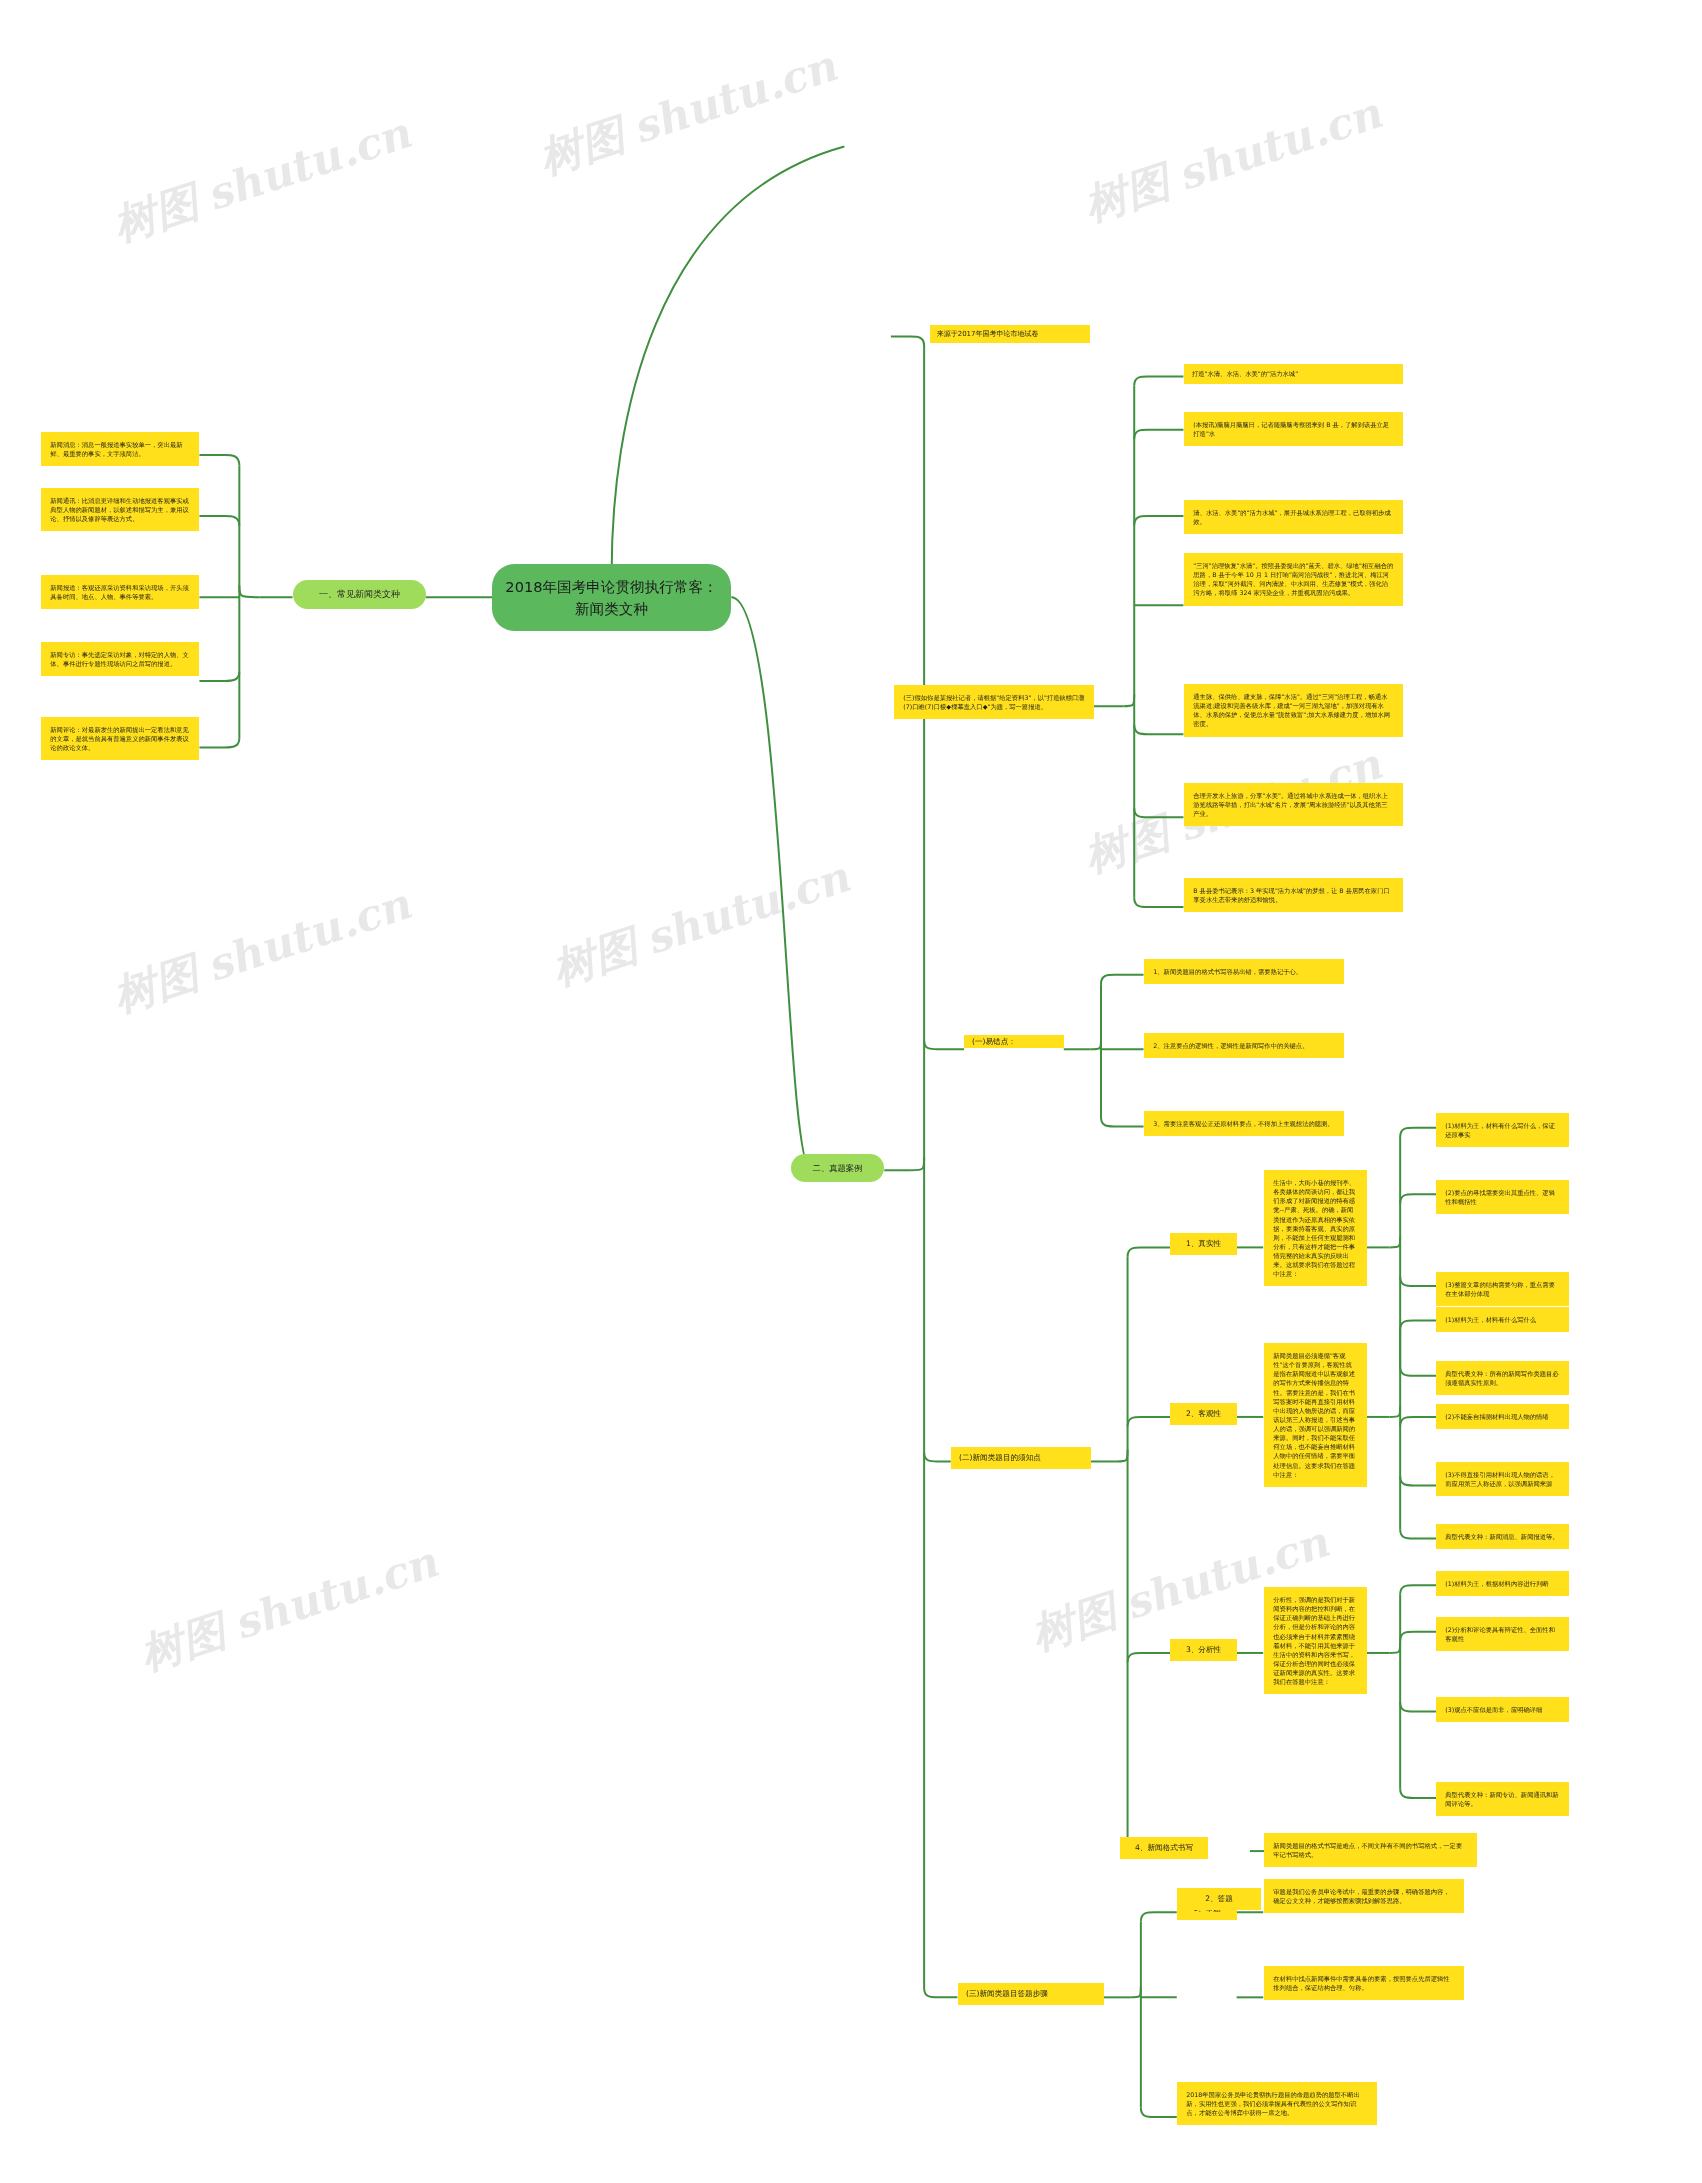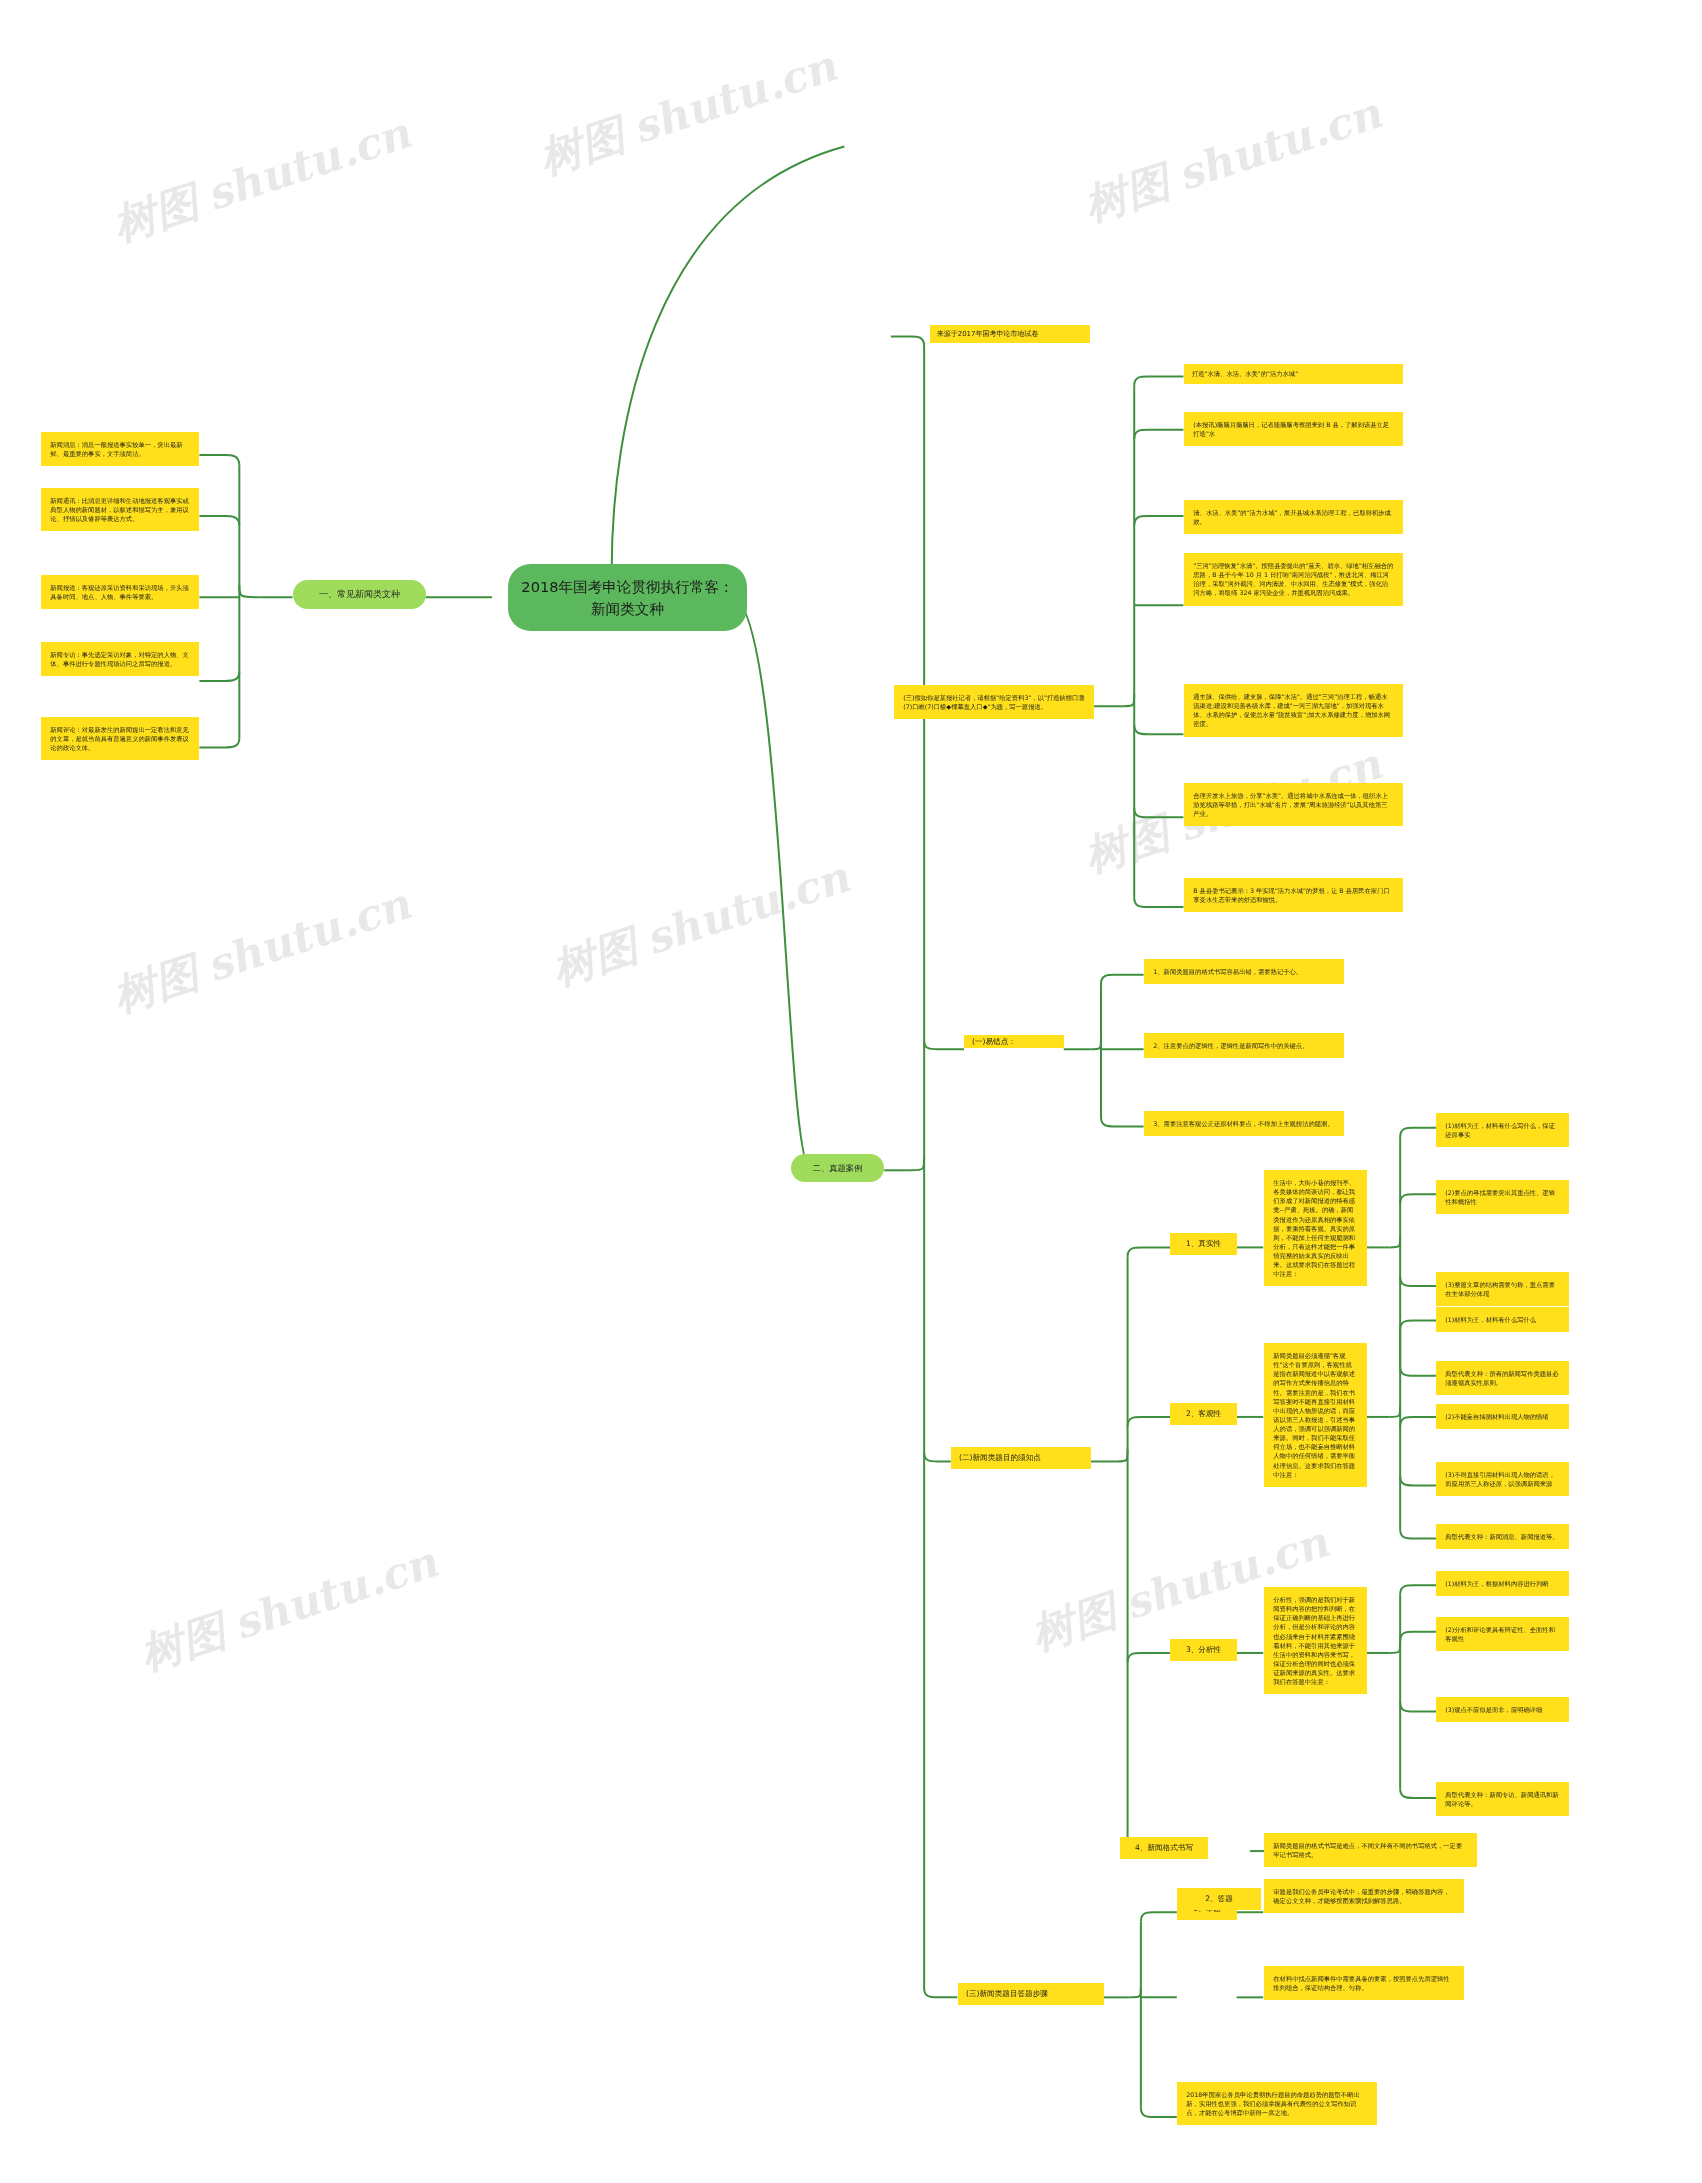--- a/index.html
+++ b/index.html
@@ -28,21 +28,21 @@
     box-sizing:border-box;width:100%;
     border-radius:0;padding:8px 9.3px;
     line-height:1.45;color:#1d1d1d;
     word-break:break-word;
   }
   .yellow{background:#ffe01b;}
   .green-pill{background:#9fdc5c;border-radius:14.6px;}
   .root{
     background:#5cb85c;border-radius:22.6px;color:#1b1b1b;
     display:flex;align-items:center;justify-content:center;
-    text-align:center;padding:13.3px 12px;margin-left:16px;
+    text-align:center;padding:13.3px 12px;
   }
   .intro{
     background:#b2e069;border-radius:57px;padding:22.6px 26.6px;
     line-height:1.5;
   }
   .fs9{font-size:6.3px;}
   .fs10{font-size:7px;}
   .fs11{font-size:7.6px;}
   .fs12{font-size:8.3px;}
   .fs13{font-size:9px;}

